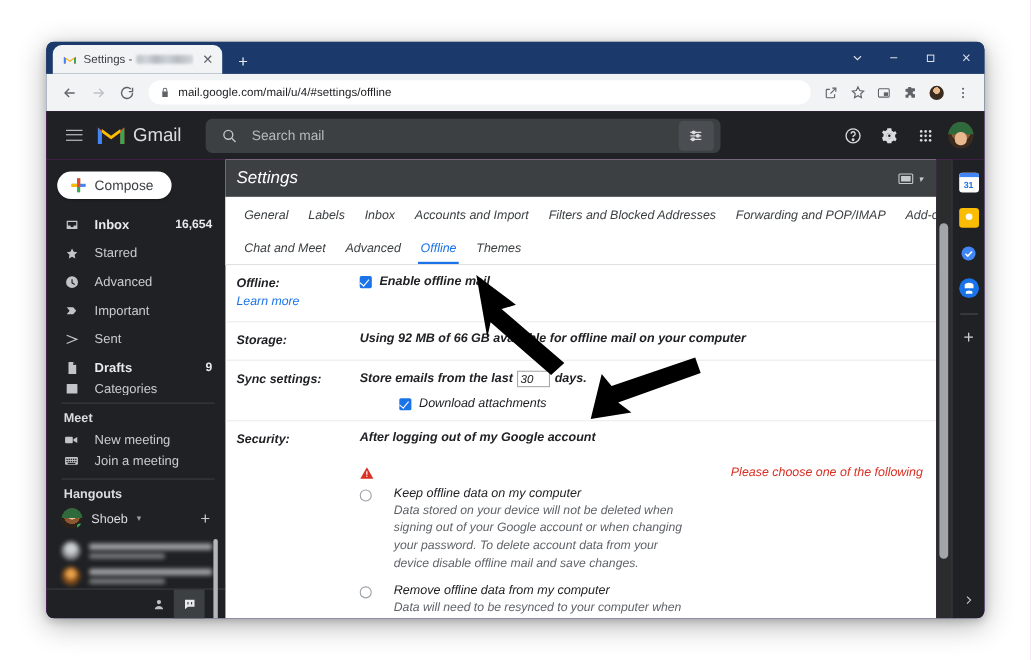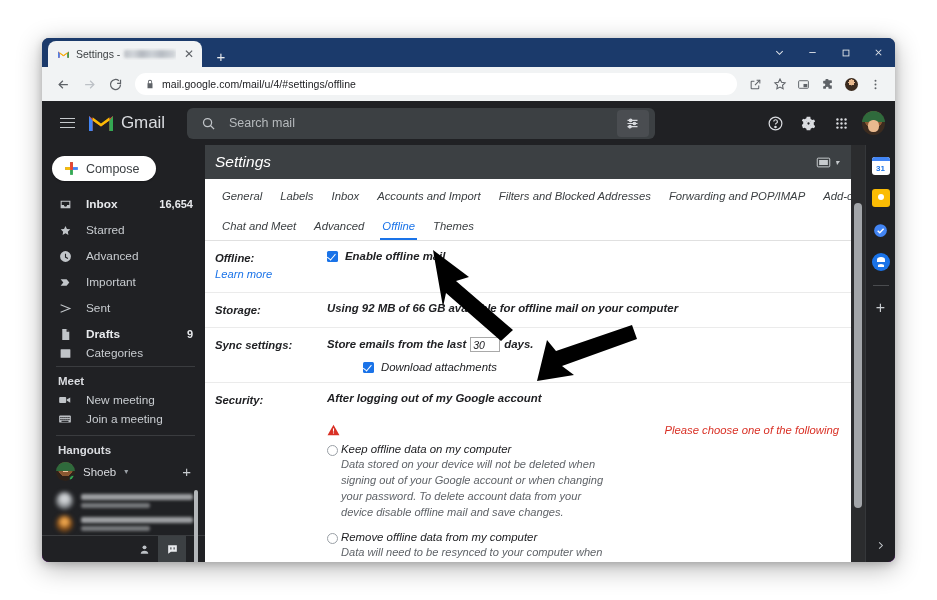--- a/index.html
+++ b/index.html
@@ -355,21 +355,21 @@
     text-align: left;
     padding: 0 2px;
     line-height: 14px;
     margin: 0 4px;
     vertical-align: middle;
   }
   .sechead { font-weight: bold; font-size: 11.4px; margin-bottom: 20px; }
   .warnline { display: flex; align-items: center; gap: 6px; margin-bottom: 7px; justify-content: space-between; }
   .warnline .wtext { color: #d93025; font-size: 11.3px; }
   .radiogrp { margin-top: 2px; }
-  .radioitem { display: flex; gap: 3px; margin-bottom: 11px; }
+  .radioitem { display: flex; gap: 20px; margin-bottom: 11px; }
   .radio {
     width: 11px; height: 11px; flex: 0 0 11px;
     border: 1.4px solid #9aa0a6;
     border-radius: 50%;
     margin-top: 2px;
     background: #fff;
   }
   .rbody { flex: 1; }
   .rtitle { font-size: 11.4px; color: #202124; }
   .rdesc { font-size: 11.1px; color: #5f6368; line-height: 1.45; margin-top: 1px; max-width: 275px; }

